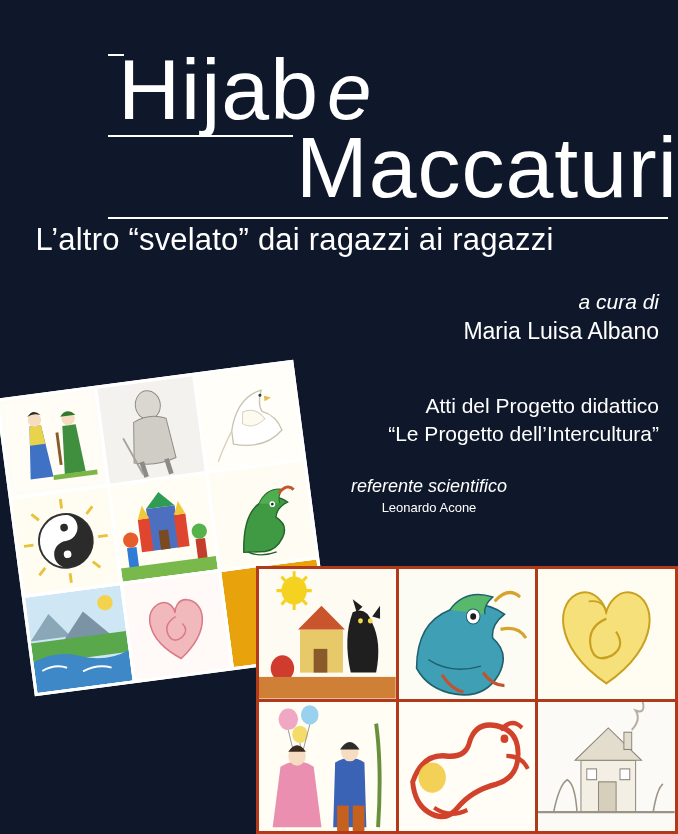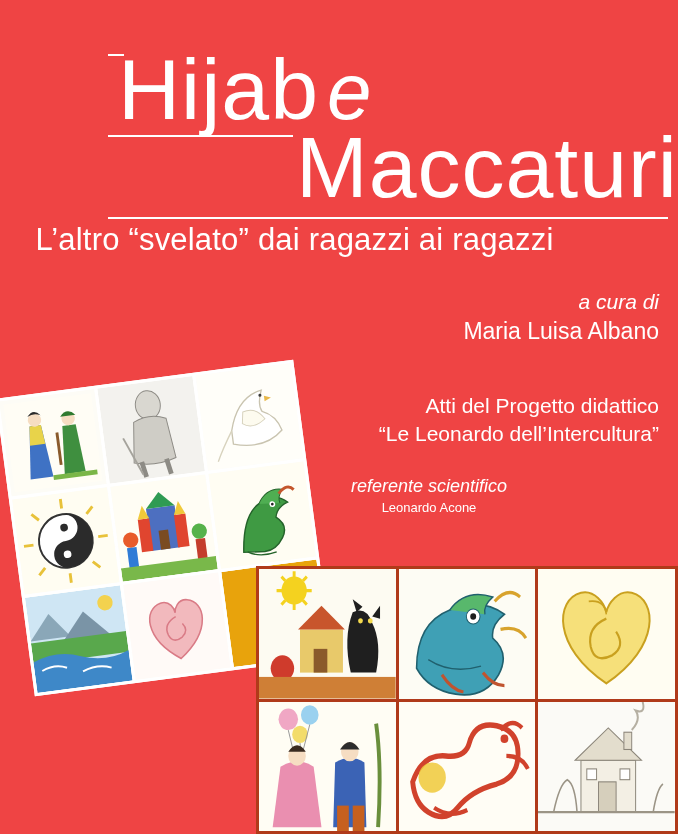--- a/index.html
+++ b/index.html
@@ -10,21 +10,21 @@
     width: 678px;
     height: 834px;
     background: #e8a30c;
     font-family: "Liberation Sans", sans-serif;
     overflow: hidden;
     position: relative;
   }
   .cover {
     position: absolute;
     inset: 0;
-    background: #ef4444;
+    background: #0f172a;
     overflow: hidden;
   }
 
   
   .title-block {
     position: absolute;
     left: 0;
     top: 18px;
     width: 678px;
     height: 200px;
@@ -188,21 +188,21 @@
 
   <div class="subtitle">L’altro “svelato” dai ragazzi ai ragazzi</div>
 
   <div class="credit">
     <div class="line-1">a cura di</div>
     <div class="line-2">Maria Luisa Albano</div>
   </div>
 
   <div class="project">
     <div class="p-line">Atti del Progetto didattico</div>
-    <div class="p-line">“Le Leonardo dell’Intercultura”</div>
+    <div class="p-line">“Le Progetto dell’Intercultura”</div>
   </div>
 
   <div class="scientific">
     <div class="s-role">referente scientifico</div>
     <div class="s-name">Leonardo Acone</div>
   </div>
 
   <div class="collage-left">
 
     <div class="cell">

